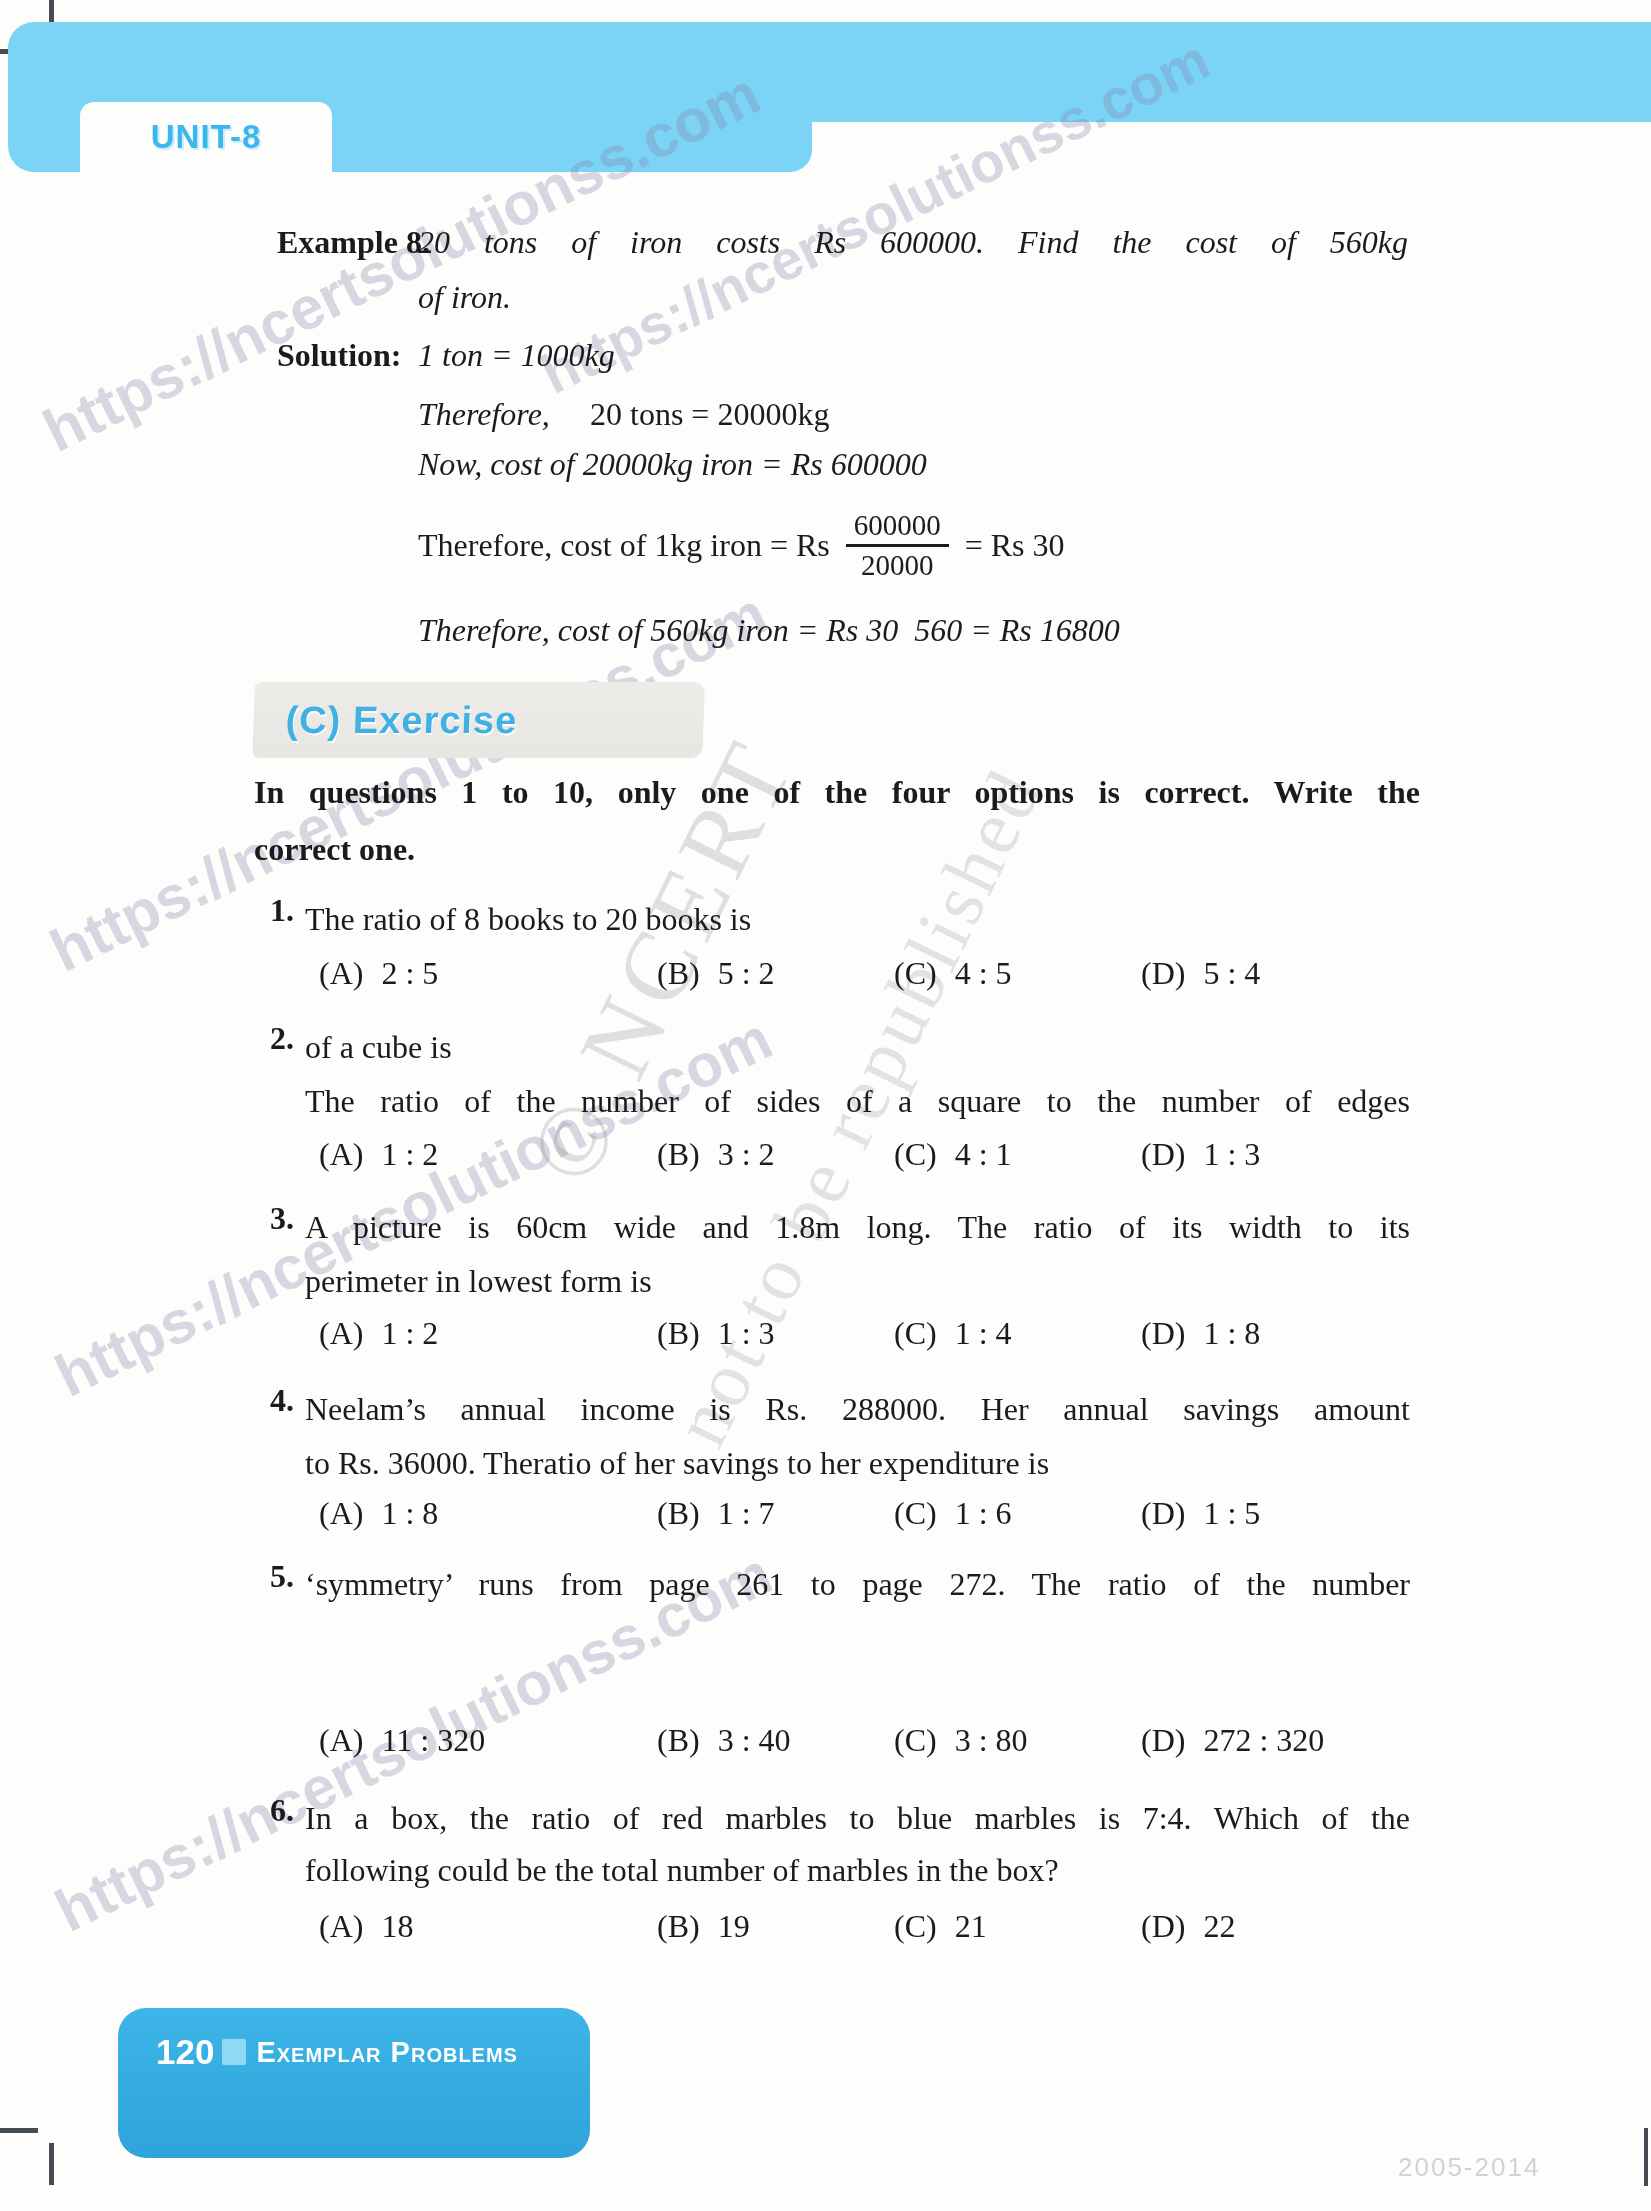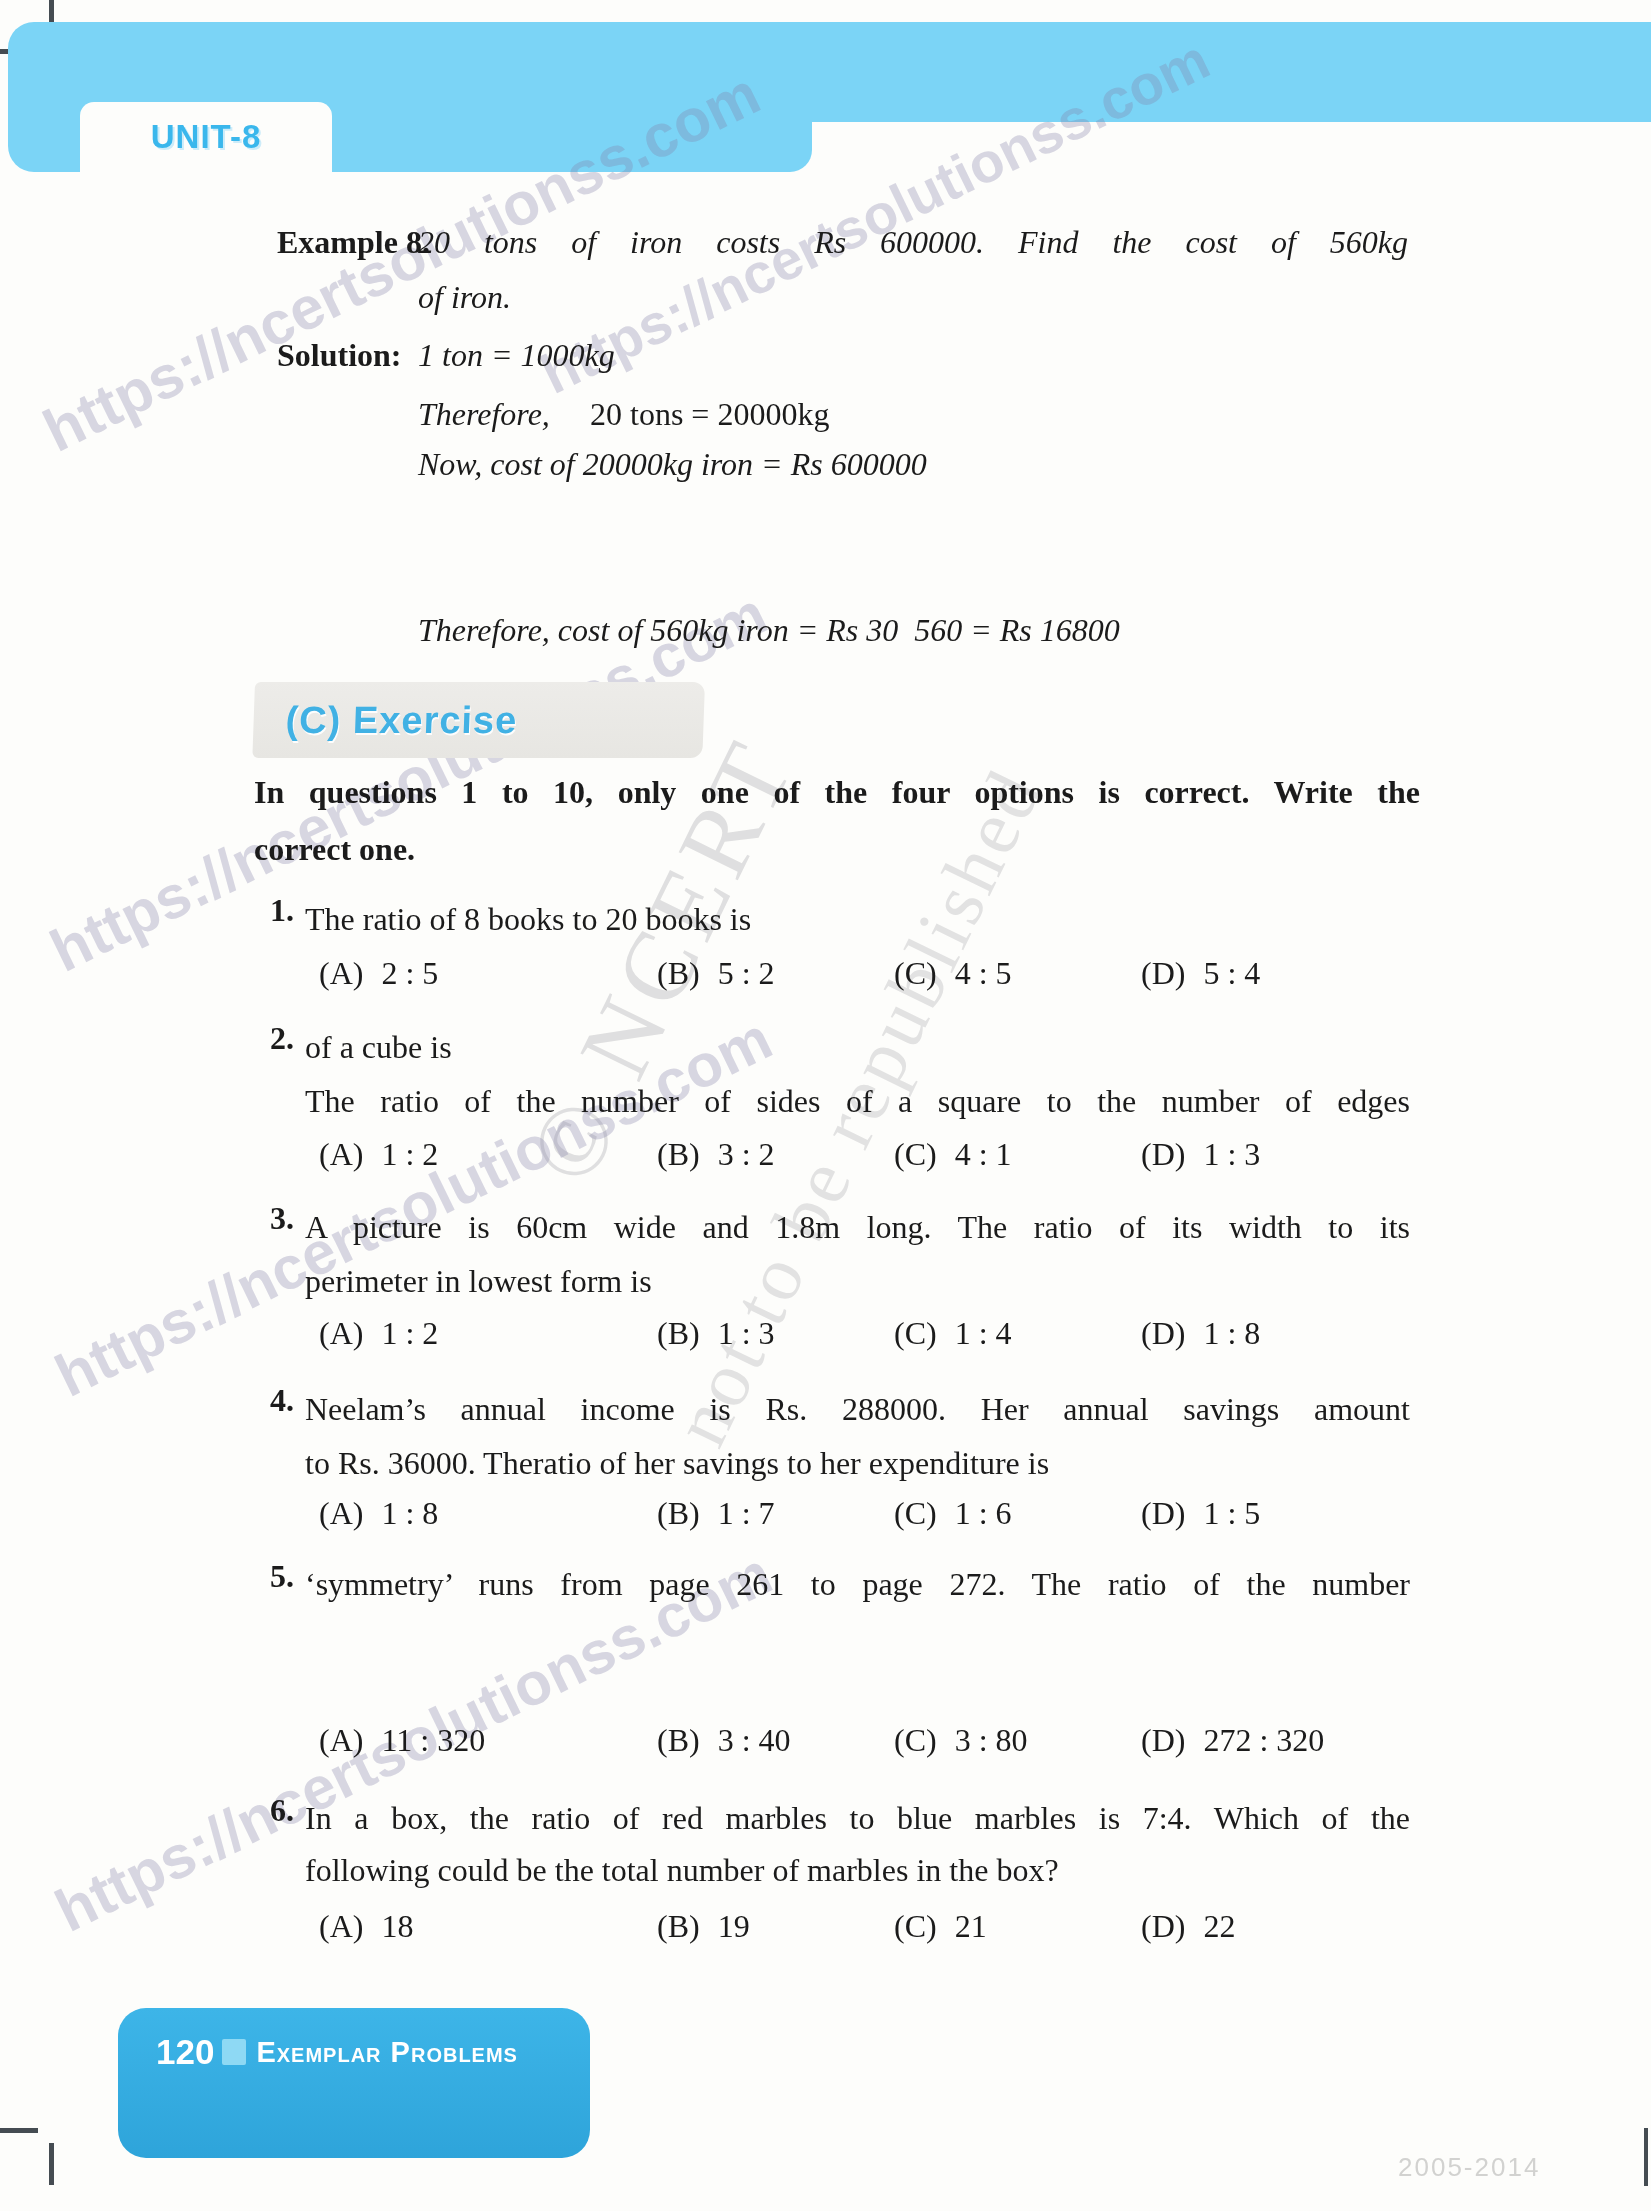--- a/index.html
+++ b/index.html
@@ -134,20 +134,28 @@
     <span class="lbl-col blabel">Solution:</span>
     <span class="cnt-col">1 ton = 1000kg</span>
   </div>
   <div class="row" style="top:394px;">
     <span class="cnt-col">Therefore,</span>
     <span style="position:absolute;left:590px;">20 tons = 20000kg</span>
   </div>
   <div class="row" style="top:444px;">
     <span class="cnt-col">Now, cost of 20000kg iron = Rs 600000</span>
   </div>
+  <div class="frac-row">
+    <span>Therefore, cost of 1kg iron = Rs</span>
+    <span class="frac">
+      <span class="num">600000</span>
+      <span class="den">20000</span>
+    </span>
+    <span>= Rs 30</span>
+  </div>
   <div class="row" style="top:610px;">
     <span class="cnt-col">Therefore, cost of 560kg iron = Rs 30 &nbsp;560 = Rs 16800</span>
   </div>
 
   <div class="banner">
     <span class="banner-title">(C) Exercise</span>
   </div>
 
   <div class="intro just intro-w" style="top:772px;">In questions 1 to 10, only one of the four options is correct. Write the</div>
   <div class="intro" style="top:829px;">correct one.</div>

